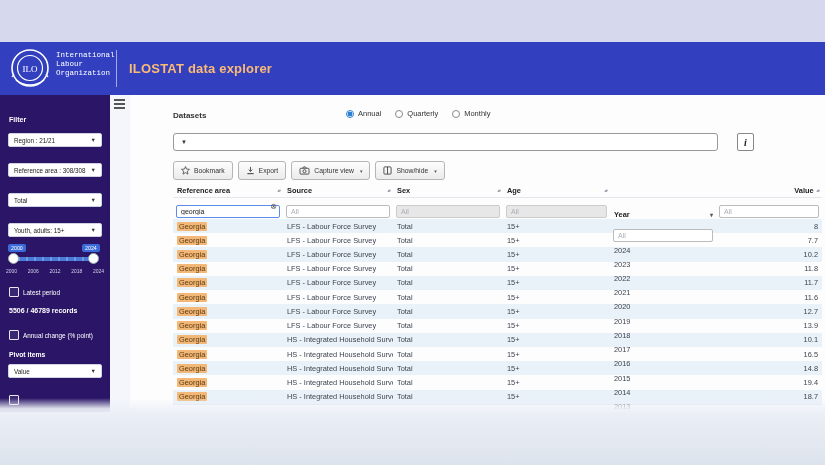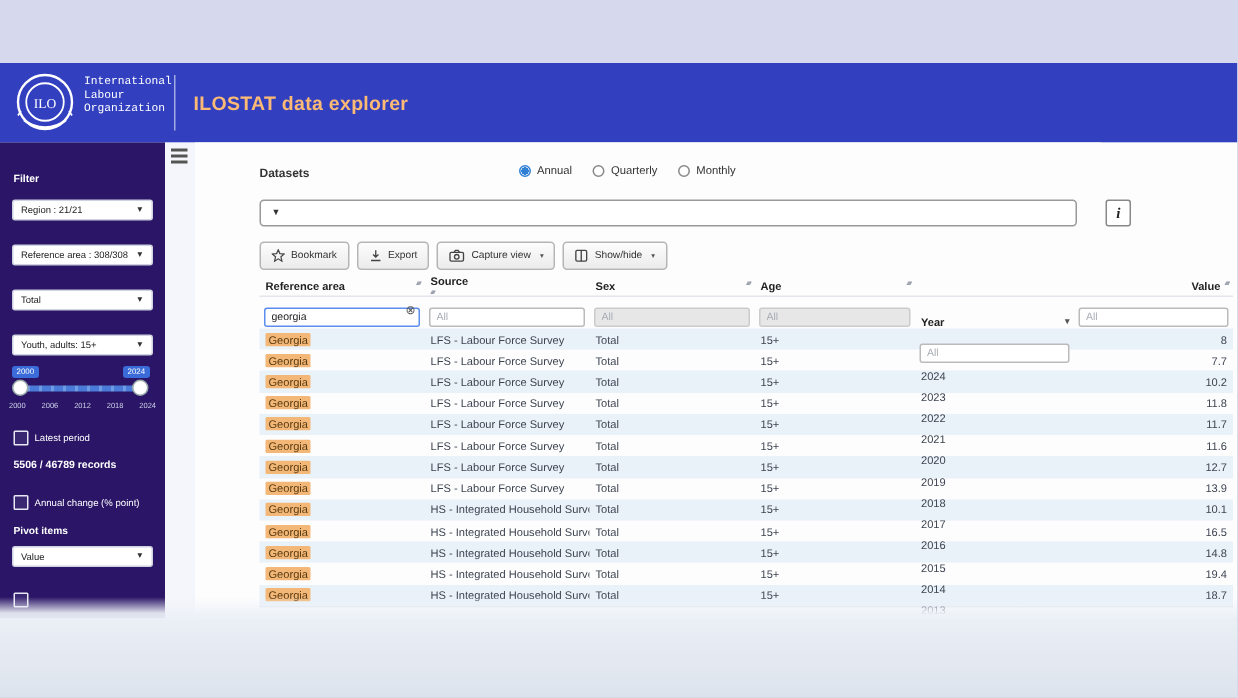--- a/index.html
+++ b/index.html
@@ -48,34 +48,34 @@
          font-family:"Liberation Serif",serif;font-style:italic;font-weight:bold;font-size:10px;color:#222;
          display:flex;align-items:center;justify-content:center;box-sizing:border-box;}
   .toolbar{position:absolute;left:63px;top:66px;display:flex;gap:5px;}
   .tbtn{height:17px;border:1px solid #b5b5b5;border-radius:3px;background:linear-gradient(#fdfdfd,#ebebeb);
         font-size:6.8px;color:#333;display:flex;align-items:center;gap:4px;padding:0 7px;}
   .tbtn svg{display:block;}
   .tbtn .dd{font-size:5px;color:#555;margin-left:2px;}
   
   .table{position:absolute;left:63px;top:88px;width:649px;}
   .thead{display:flex;height:14px;align-items:center;border-bottom:1px solid #e3e6ec;}
-  .th{font-size:7.4px;font-weight:bold;color:#222;display:flex;align-items:flex-start;justify-content:space-between;
+  .th{font-size:7.4px;font-weight:bold;color:#222;display:flex;align-items:center;justify-content:space-between;
       padding:0 3px 0 4px;box-sizing:border-box;}
   .sort{font-size:4.4px;color:#9aa0ad;letter-spacing:-1px;}
   .sort.desc{font-size:6px;color:#555;letter-spacing:0;}
   .frow{display:flex;height:21px;align-items:center;}
   .fcell{padding:0 3px;box-sizing:border-box;}
   .finput{width:100%;height:13px;border:1px solid #bbb;border-radius:2px;font-size:7px;color:#222;
           box-sizing:border-box;padding:0 4px;font-family:"Liberation Sans",sans-serif;background:#fff;}
   .finput::placeholder{color:#a9adb5;}
   .finput.disabled{background:#e7e7e7;border-color:#ccc;}
   .search-wrap{position:relative;width:100%;}
   .search-wrap .finput{border:1px solid #5b8def;padding-right:13px;}
   .clear-ic{position:absolute;right:3px;top:2px;font-size:8px;color:#555;line-height:9px;}
-  .c0{width:110px;}.c1{width:110px;flex-direction:column;}.c2{width:110px;}.c3{width:107px;}.c4{width:106px;margin-top:48px;}.c5{width:106px;}
+  .c0{width:110px;}.c1{width:110px;}.c2{width:110px;}.c3{width:107px;}.c4{width:106px;margin-top:48px;}.c5{width:106px;}
   .th.c5,.td.c5{justify-content:flex-end;text-align:right;}
   .trow{display:flex;height:14.23px;align-items:center;}
   .trow.alt{background:#e9f1f9;}
   .td{font-size:7.4px;color:#3d4450;padding:0 4px;box-sizing:border-box;white-space:nowrap;overflow:hidden;}
   .td.c5{text-align:right;}
   .hl{background:#f3b878;color:#5a3a10;padding:0 2px;border-radius:1px;}
   .tbody{border-bottom:1px solid #dfe3ea;}
   
   .bottom-fade{position:absolute;left:0;top:398px;width:825px;height:67px;pointer-events:none;
       background:linear-gradient(180deg,rgba(238,242,248,0) 0%,rgba(238,242,248,.92) 16%,#e9edf4 32%,#dde3ed 100%);}

